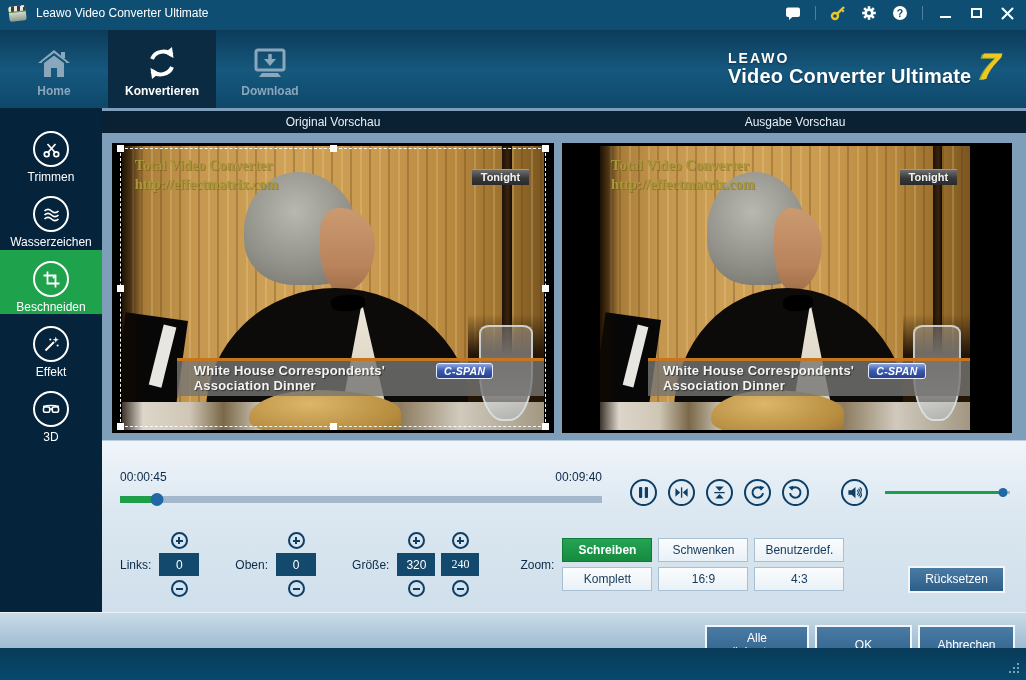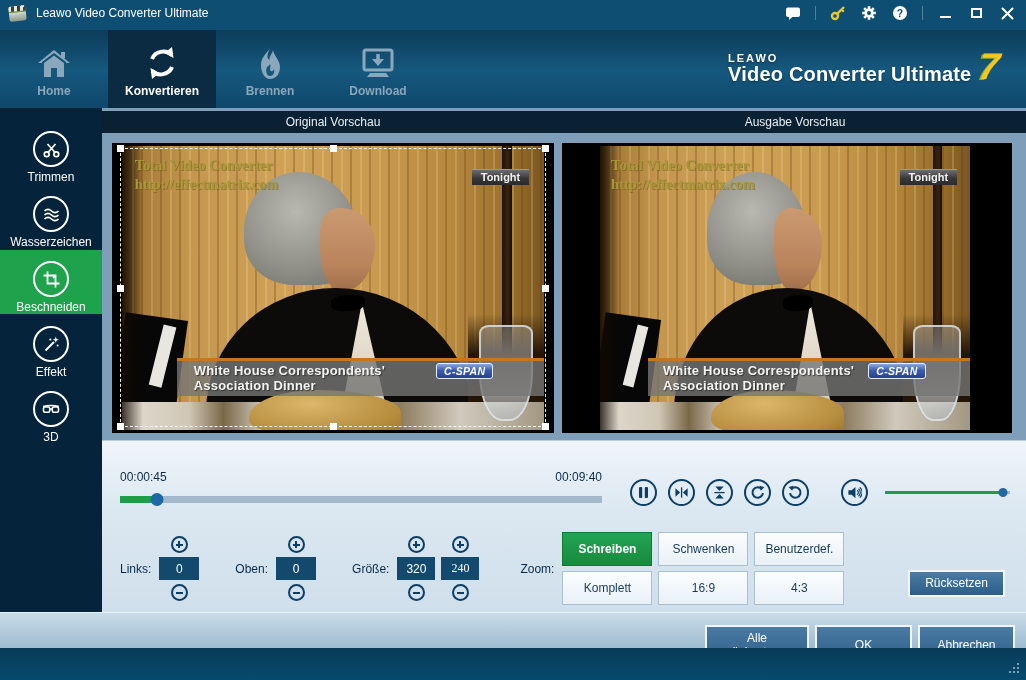--- a/index.html
+++ b/index.html
@@ -20,21 +20,21 @@
   .maxbox { width:11px; height:10px; border:2px solid #fff; }
 
   
   .navbar { height:78px; background:linear-gradient(180deg,#0c3c5a 0%,#16587e 52%,#0e486b 100%); display:flex; flex:none; }
   .nav-item { width:108px; height:78px; display:flex; flex-direction:column; align-items:center; justify-content:center; gap:3px;
               color:#8ba7bc; font-size:12px; font-weight:bold; }
   .nav-item.active { background:#0a2b42; color:#fff; }
   .nav-item .nicon { height:40px; display:flex; align-items:flex-end; justify-content:center; }
   .nav-logo { margin-left:auto; display:flex; align-items:center; padding-right:26px; }
   .logo-text { color:#fff; text-shadow:0 1px 2px rgba(0,0,0,.4); }
-  .logo-brand { font-size:11px; font-weight:bold; letter-spacing:2px; display:block; }
+  .logo-brand { font-size:14px; font-weight:bold; letter-spacing:2px; display:block; }
   .logo-product { font-size:20px; font-weight:bold; letter-spacing:.2px; display:block; margin-top:-1px; }
   .logo-ver { font-size:37px; font-weight:bold; font-style:italic; color:#f3c71f; margin-left:8px; margin-top:-4px;
               text-shadow:-2px 1px 0 #8fae2e; transform:skewX(-6deg); }
 
   
   .body-row { flex:none; height:504px; display:flex; }
   .sidebar { width:108px; background:#05233a; padding-top:12px; display:flex; flex-direction:column; }
   .side-item { height:64px; margin-bottom:1px; display:flex; flex-direction:column; align-items:center; justify-content:flex-end; gap:3px;
                color:#fff; font-size:12px; }
   .side-item.active { background:#1fa24c; }
@@ -126,21 +126,21 @@
   .num-stack { display:flex; flex-direction:column; align-items:center; gap:4px; }
   .num-stack + .num-stack { margin-left:6px;font-family:Liberation Serif, serif; }
   .spin { position:relative; width:17px; height:17px; border:2px solid #0c3e66; border-radius:50%; background:transparent; padding:0; flex:none; }
   .spin::before { content:""; position:absolute; left:3px; right:3px; top:calc(50% - 1px); height:2px; background:#0c3e66; }
   .spin.plus::after { content:""; position:absolute; top:3px; bottom:3px; left:calc(50% - 1px); width:2px; background:#0c3e66; }
   .num-box { width:40px; height:23px; background:#12496d; color:#fff; font-size:12px;
              display:flex; align-items:center; justify-content:center; }
   .nbw { width:38px; }
   .zoom-group { display:flex; align-items:center; margin-left:41px; }
   .zoom-grid { display:grid; grid-template-columns:repeat(3,90px); gap:5px 6px; margin-left:8px; }
-  .zbtn { height:34px; font-size:12px; color:#16395a; background:linear-gradient(180deg,#fbfdfe,#e9f1f7);
+  .zbtn { height:24px; font-size:12px; color:#16395a; background:linear-gradient(180deg,#fbfdfe,#e9f1f7);
           border:1px solid #a9c0d2; padding:0; }
   .zbtn.active { background:linear-gradient(180deg,#23a455,#178a3d); border:1px solid #0e7a33; color:#fff; font-weight:bold; }
   .reset-wrap { margin-left:auto; padding-right:5px; }
   .steel-btn { height:27px; background:linear-gradient(180deg,#4a7ba5,#2d5e88); border:2px solid #f2f6fa;
                color:#fff; font-size:12px; padding:0 14px;margin-top:29px; }
   .reset-btn { width:97px; }
 
   
   .footer-band { height:36px; flex:none; background:linear-gradient(180deg,#c9dbe8,#9fbcd1);
                  border-top:1px solid #e9f1f7; display:flex; align-items:center; justify-content:flex-end;
@@ -228,28 +228,20 @@
         <svg width="36" height="36" viewBox="0 0 36 36">
             <g fill="none" stroke="#fff" stroke-width="4">
               <path d="M8 14 A 12 11 0 0 1 28 10"></path>
               <path d="M28 22 A 12 11 0 0 1 8 26"></path>
             </g>
             <polygon points="28,2 29.5,13 20.5,8" fill="#fff"></polygon>
             <polygon points="8,34 6.5,23 15.5,28" fill="#fff"></polygon>
           </svg>
       </span>
       <span>Konvertieren</span>
-    </div>
-    <div class="nav-item">
-      <span class="nicon">
-        <svg width="30" height="36" viewBox="0 0 30 36">
-            <path d="M16 1 C 13 8 6 11 6 20 C 6 28 10 34 15 34 C 21 34 25 29 25 22 C 25 15 19 11 18 5 C 17.4 9 14 11 14.5 15 C 11 13 12.5 8 16 1 Z M 12 22 C 10 26 12 31 15 31 C 18 31 20 28 19 24 C 18 27 15 27 15 24 C 15 22 16 21 15 19 C 14 21 13 21 12 22 Z" fill="#8ba7bc" fill-rule="evenodd"></path>
-          </svg>
-      </span>
-      <span>Brennen</span>
     </div>
     <div class="nav-item">
       <span class="nicon">
         <svg width="36" height="34" viewBox="0 0 36 34">
             <rect x="4" y="3" width="28" height="20" rx="2" fill="none" stroke="#8ba7bc" stroke-width="3"></rect>
             <line x1="18" y1="7" x2="18" y2="13" stroke="#8ba7bc" stroke-width="3.5"></line>
             <polygon points="12,12 24,12 18,19" fill="#8ba7bc"></polygon>
             <path d="M10 26 h16 l3 4 h-22 Z" fill="#8ba7bc"></path>
           </svg>
       </span>

